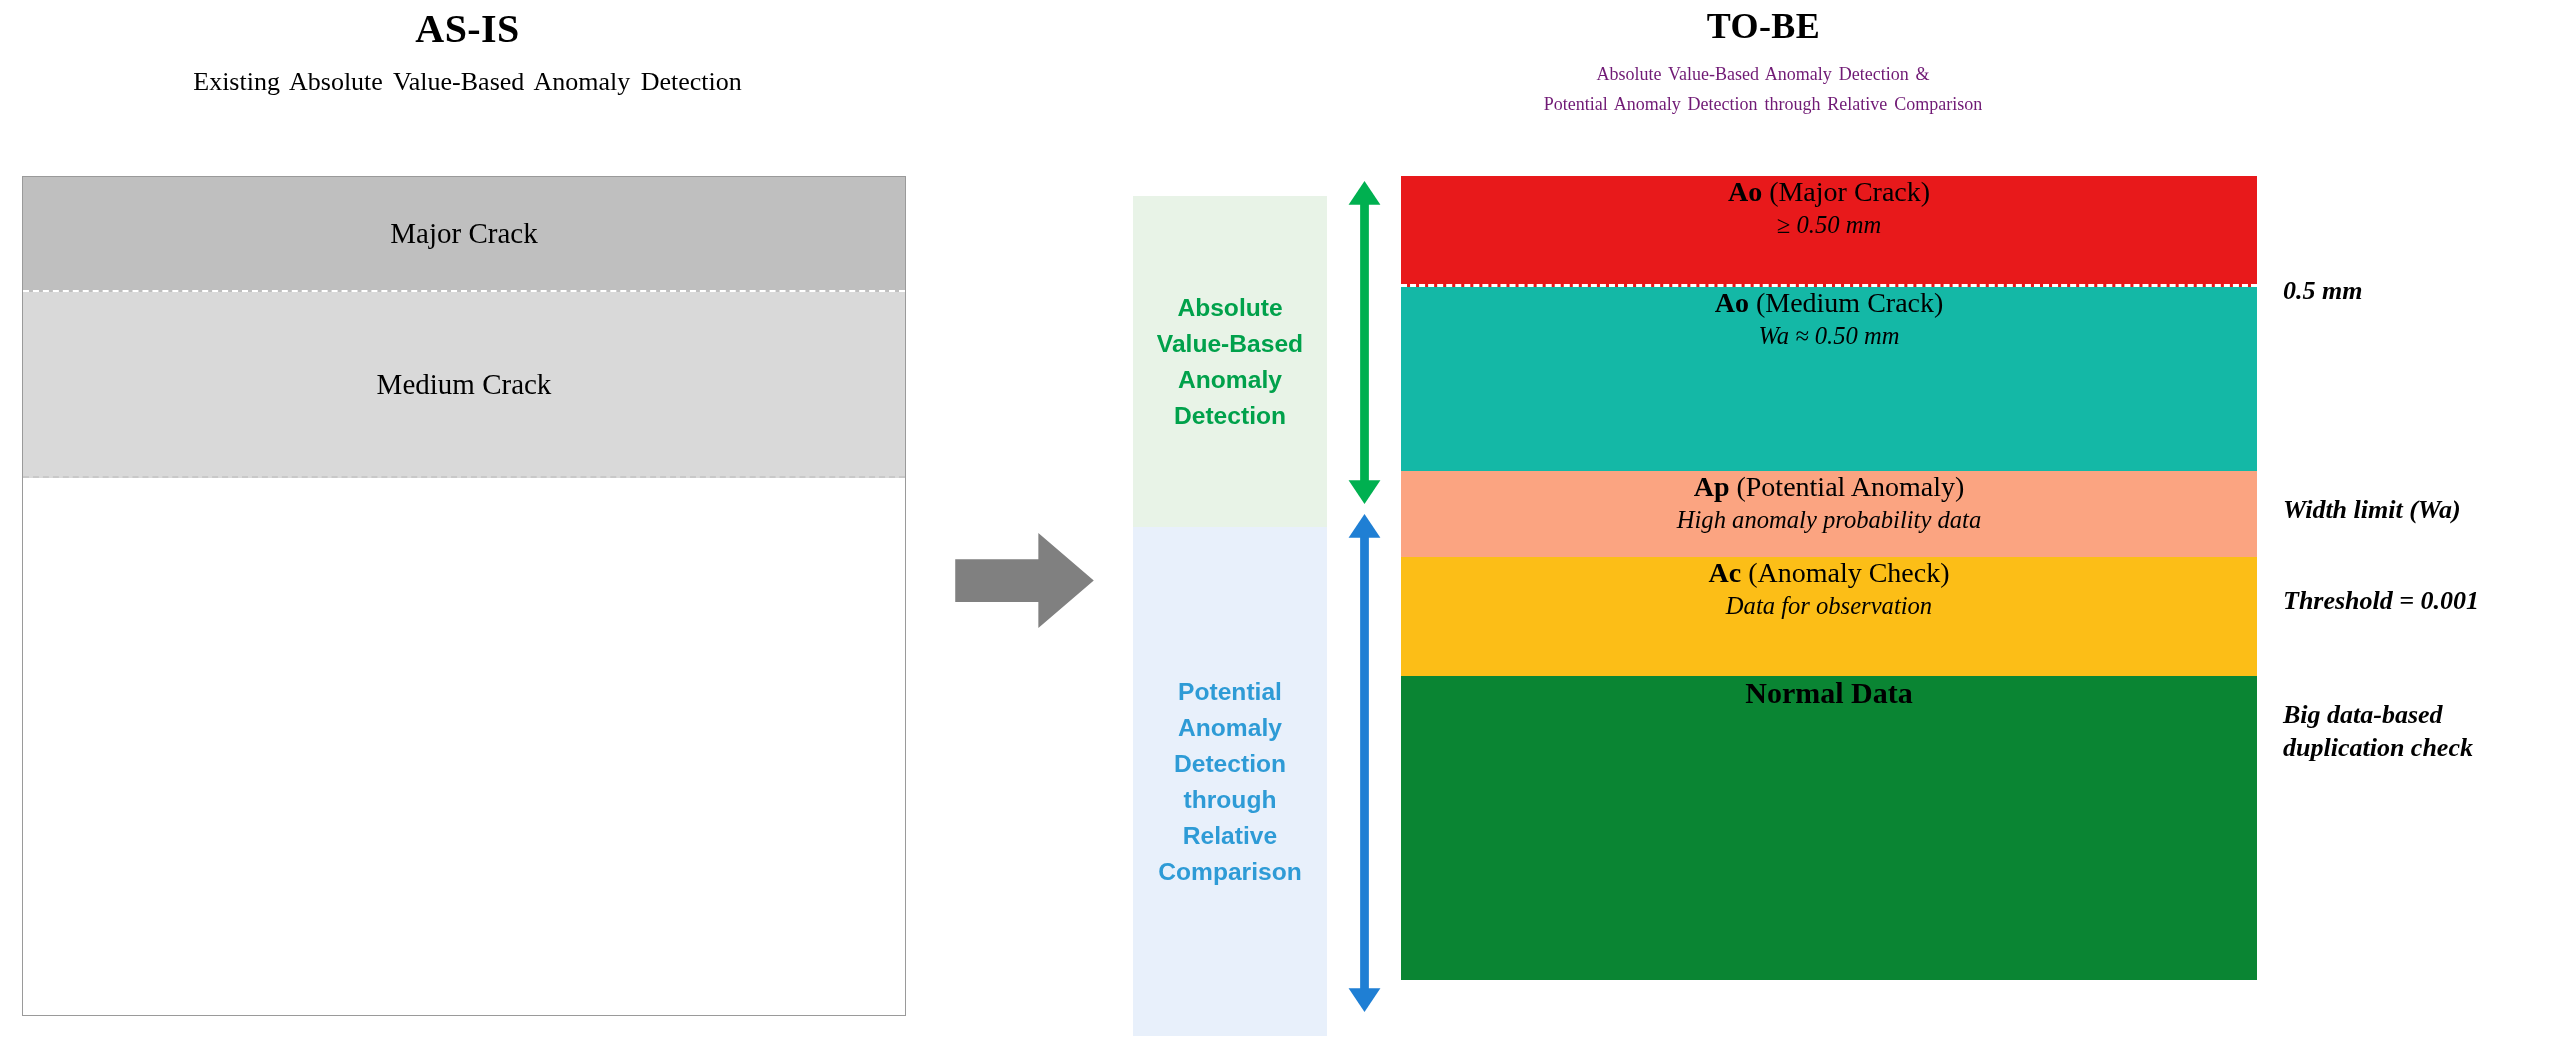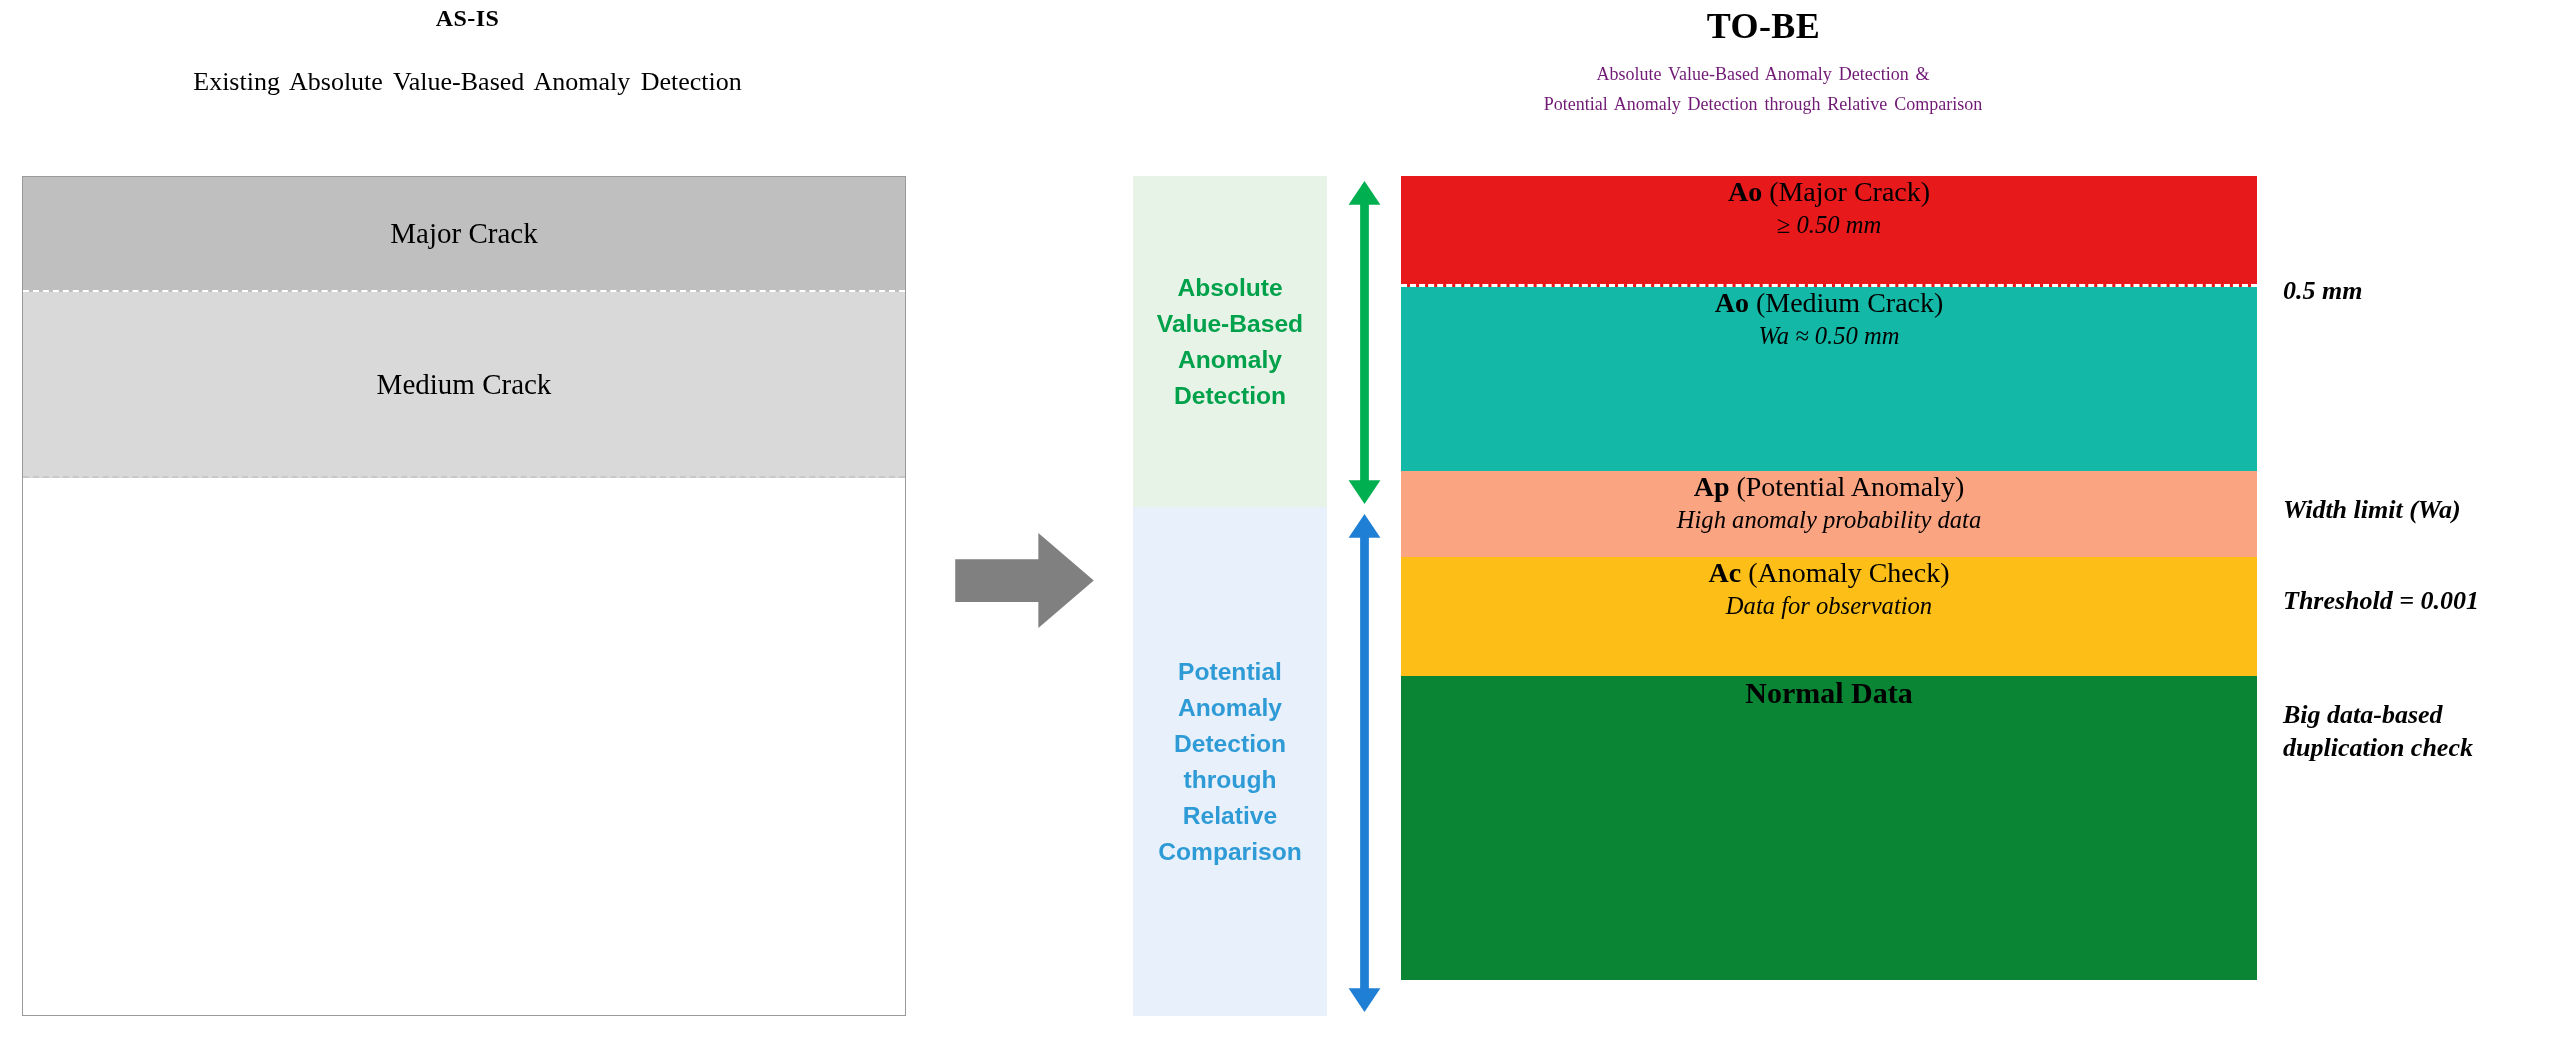--- a/index.html
+++ b/index.html
@@ -17,21 +17,21 @@
 
   
   .asis-title {
     position: absolute;
     left: 0;
     top: 4.8px;
     width: 935px;
     text-align: center;
     font-family: "Liberation Serif", serif;
     font-weight: bold;
-    font-size: 24px;
+    font-size: 40px;
     color: #000000;
     letter-spacing: 0.4px;
   }
   .asis-sub {
     position: absolute;
     left: 0;
     top: 67px;
     width: 935px;
     text-align: center;
     font-family: "Liberation Serif", serif;
@@ -106,20 +106,21 @@
     box-sizing: border-box;
     display: flex;
     align-items: center;
     justify-content: center;
     text-align: center;
     font-family: "Liberation Sans", sans-serif;
     font-weight: bold;
     font-size: 24.6px;
     line-height: 36px;
     padding: 0 22px;
+    margin-top: 20px;
   }
   #label-absolute {
     top: 176px;
     width: 194px;
     height: 331px;
     background: #e8f3e7;
     color: #00a14b;
   }
   #label-potential {
     top: 507px;

